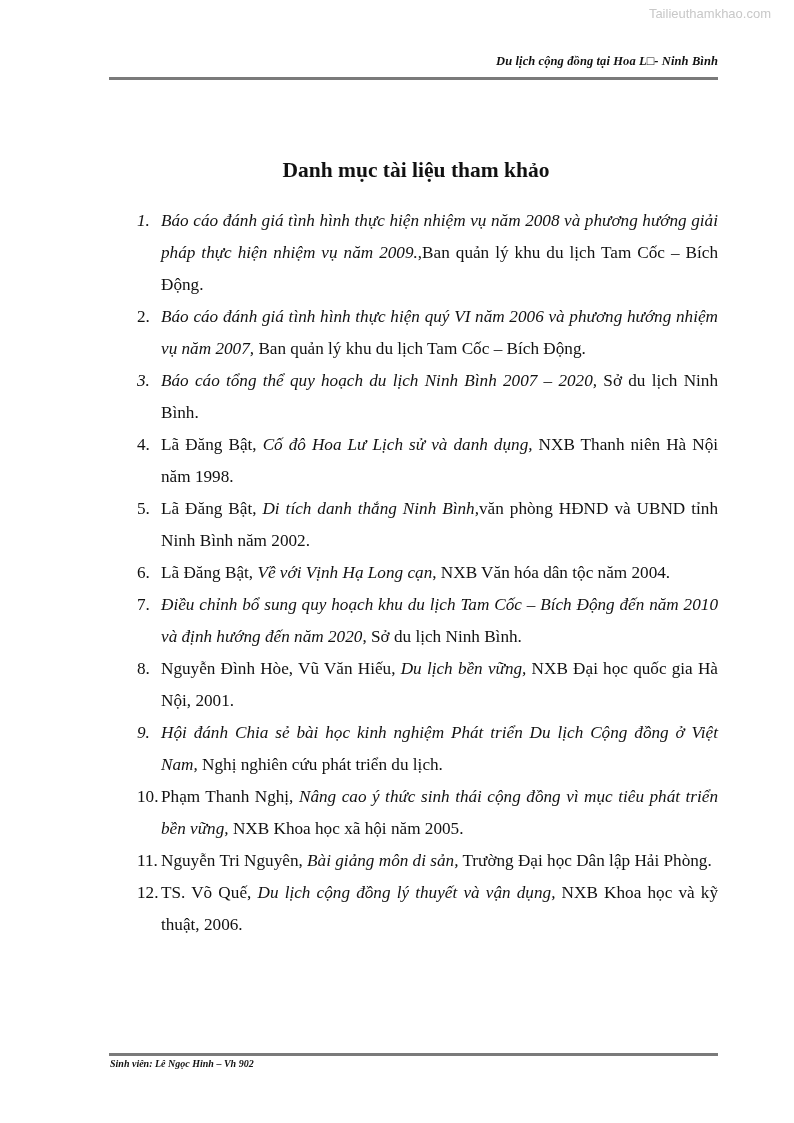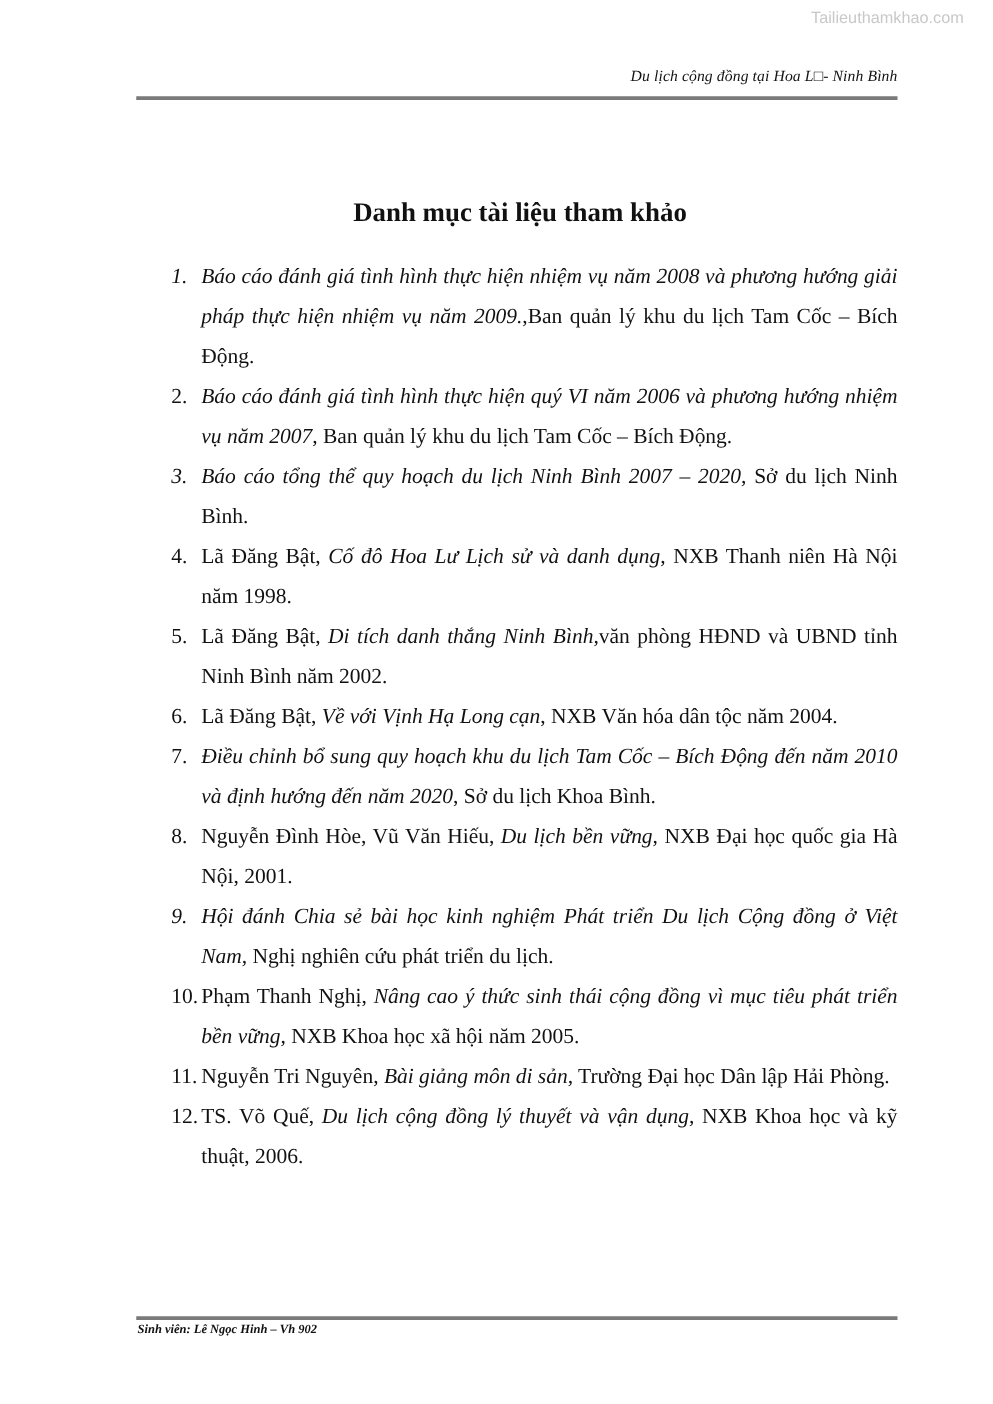--- a/index.html
+++ b/index.html
@@ -1,21 +1,21 @@
 <!DOCTYPE html>
 <html><head>
   <meta charset="utf-8">
   <style>
     html, body { margin: 0; padding: 0; background: #ffffff; }
     body { width: 794px; height: 1123px; position: relative; overflow: hidden;
            font-family: "Liberation Serif", serif; color: #111; }
     .watermark { position: absolute; top: 6px; right: 23px; font-family: "Liberation Sans", sans-serif;
                  font-size: 13px; color: #c8c8c8; }
     .running-head { position: absolute; top: 54px; right: 76px; font-family: "Liberation Serif", serif;
-                    font-style: italic; font-weight: normal; font-size: 12.5px; color: #111; letter-spacing: 0.1px; }
+                    font-style: italic; font-weight: bold; font-size: 12.5px; color: #111; letter-spacing: 0.1px; }
     .head-rule { position: absolute; top: 77px; left: 109px; width: 609px; height: 3px; background: #7a7a7a; }
     .title { position: absolute; top: 158px; left: 0; width: 832px; text-align: center;
              font-weight: bold; font-size: 21.5px; color: #111; }
     .refs { position: absolute; top: 205px; left: 137px; width: 581px; margin: 0; padding: 0; list-style: none; }
     .ref { position: relative; font-size: 17.2px; line-height: 32px; text-align: justify;
            padding-left: 24px; }
     .ref .num { position: absolute; left: 0; top: 0; }
     .ref .num.it { font-style: italic; }
     .ref i { font-style: italic; }
     .foot-rule { position: absolute; top: 1053px; left: 109px; width: 609px; height: 3px; background: #7a7a7a; }
@@ -30,21 +30,21 @@
 
 <h1 class="title" style="margin:0">Danh mục tài liệu tham khảo</h1>
 
 <ol class="refs">
   <li class="ref"><span class="num it">1.</span><span></span><i>Báo cáo đánh giá tình hình thực hiện nhiệm vụ năm 2008 và phương hướng giải pháp thực hiện nhiệm vụ năm 2009.</i><span>,Ban quản lý khu du lịch Tam Cốc – Bích Động.</span></li>
   <li class="ref"><span class="num">2.</span><span></span><i>Báo cáo đánh giá tình hình thực hiện quý VI năm 2006 và phương hướng nhiệm vụ năm 2007,</i><span> Ban quản lý khu du lịch Tam Cốc – Bích Động.</span></li>
   <li class="ref"><span class="num it">3.</span><span></span><i>Báo cáo tổng thể quy hoạch du lịch Ninh Bình 2007 – 2020,</i><span> Sở du lịch Ninh Bình.</span></li>
   <li class="ref"><span class="num">4.</span><span>Lã Đăng Bật, </span><i>Cố đô Hoa Lư Lịch sử và danh dụng,</i><span> NXB Thanh niên Hà Nội năm 1998.</span></li>
   <li class="ref"><span class="num">5.</span><span>Lã Đăng Bật, </span><i>Di tích danh thắng Ninh Bình,</i><span>văn phòng HĐND và UBND tỉnh Ninh Bình năm 2002.</span></li>
   <li class="ref"><span class="num">6.</span><span>Lã Đăng Bật, </span><i>Về với Vịnh Hạ Long cạn</i><span>, NXB Văn hóa dân tộc năm 2004.</span></li>
-  <li class="ref"><span class="num">7.</span><span></span><i>Điều chỉnh bổ sung quy hoạch khu du lịch Tam Cốc – Bích Động đến năm 2010 và định hướng đến năm 2020</i><span>, Sở du lịch Khoa Bình.</span></li>
+  <li class="ref"><span class="num">7.</span><span></span><i>Điều chỉnh bổ sung quy hoạch khu du lịch Tam Cốc – Bích Động đến năm 2010 và định hướng đến năm 2020</i><span>, Sở du lịch Ninh Bình.</span></li>
   <li class="ref"><span class="num">8.</span><span>Nguyễn Đình Hòe, Vũ Văn Hiếu, </span><i>Du lịch bền vững,</i><span> NXB Đại học quốc gia Hà Nội, 2001.</span></li>
   <li class="ref"><span class="num it">9.</span><span></span><i>Hội đánh Chia sẻ bài học kinh nghiệm Phát triển Du lịch Cộng đồng ở Việt Nam,</i><span> Nghị nghiên cứu phát triển du lịch.</span></li>
   <li class="ref"><span class="num">10.</span><span>Phạm Thanh Nghị, </span><i>Nâng cao ý thức sinh thái cộng đồng vì mục tiêu phát triển bền vững,</i><span> NXB Khoa học xã hội năm 2005.</span></li>
   <li class="ref"><span class="num">11.</span><span>Nguyễn Tri Nguyên, </span><i>Bài giảng môn di sản,</i><span> Trường Đại học Dân lập Hải Phòng.</span></li>
   <li class="ref"><span class="num">12.</span><span>TS. Võ Quế, </span><i>Du lịch cộng đồng lý thuyết và vận dụng,</i><span> NXB Khoa học và kỹ thuật, 2006.</span></li>
 </ol>
 
 <div class="foot-rule"></div>
 <div class="footer">Sinh viên: Lê Ngọc Hinh – Vh 902</div>
 

